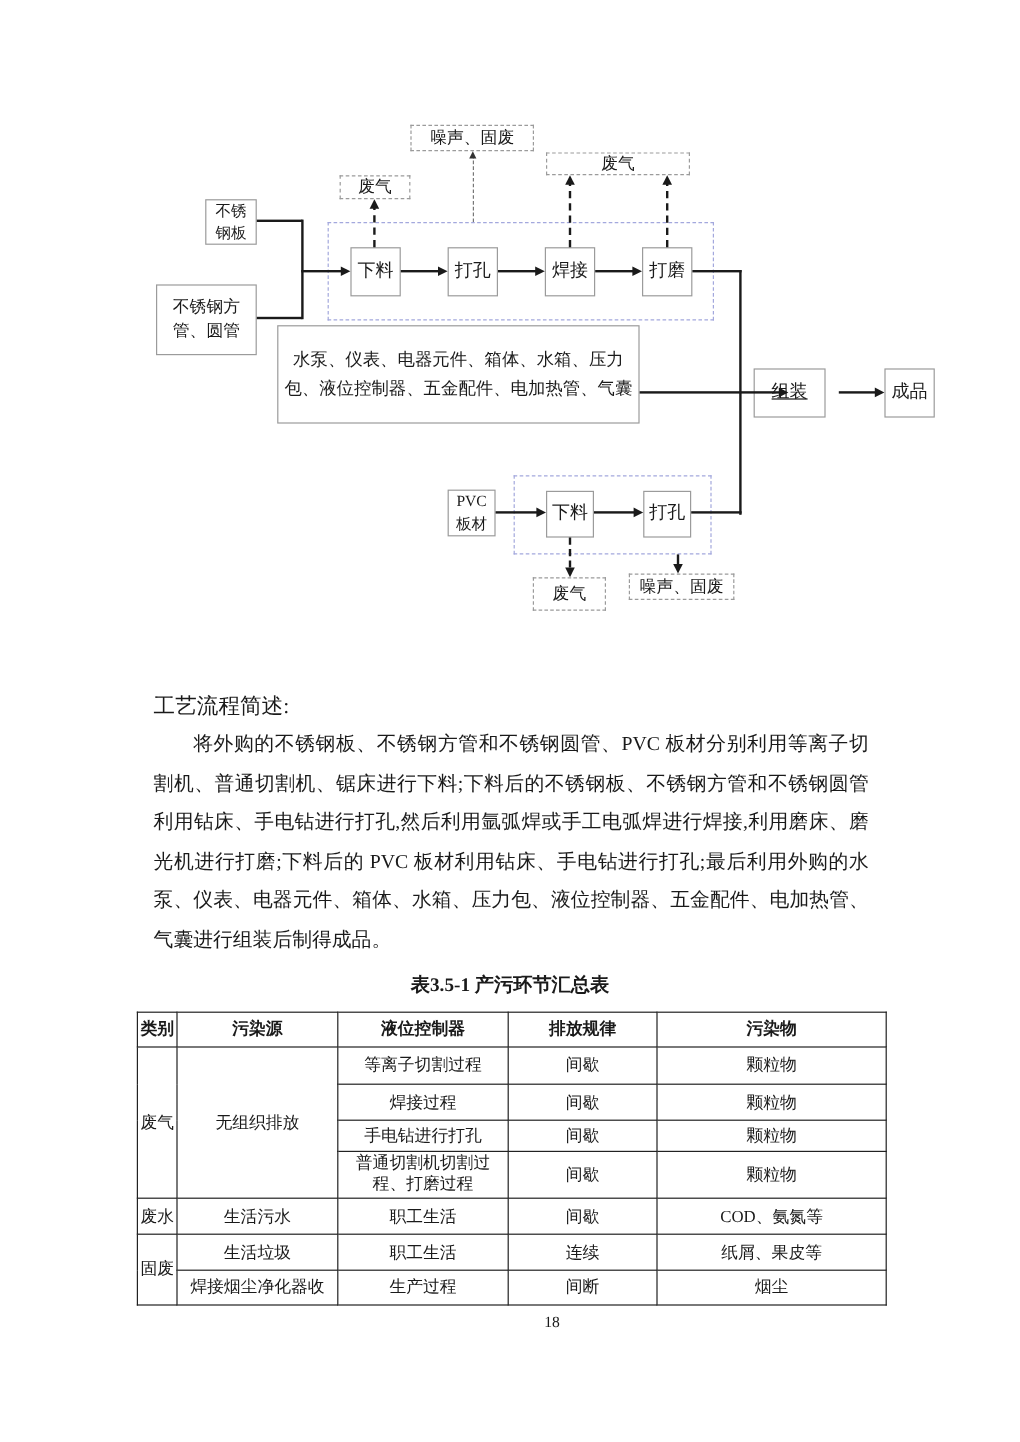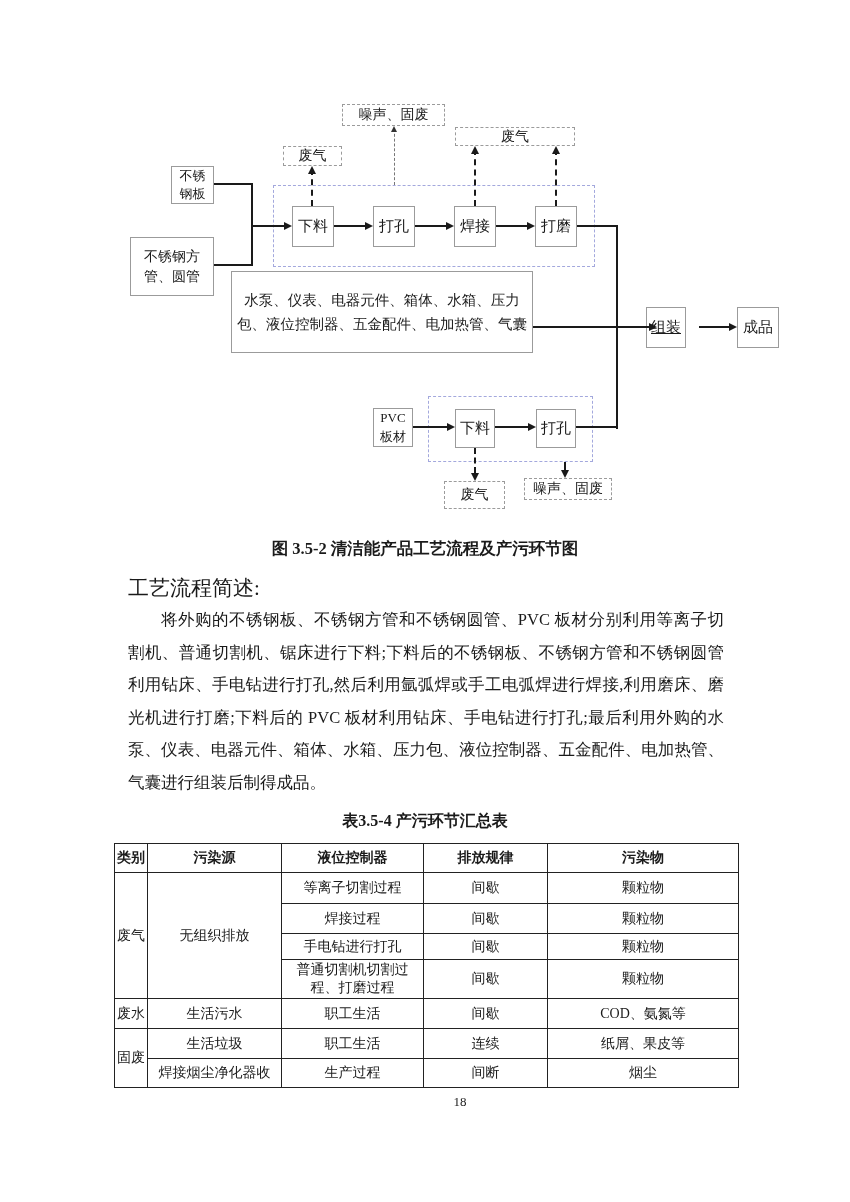--- a/index.html
+++ b/index.html
@@ -22,21 +22,21 @@
   .c-dash{position:absolute; box-sizing:border-box; border:1px dashed #a3a8dd;}
   .ln{position:absolute; background:#1a1a1a;}
   .dash-v{position:absolute; width:0; border-left:2px dashed #1a1a1a;}
   .dot-v{position:absolute; width:0; border-left:1px dashed #777;}
   .ah-r{position:absolute; width:0; height:0; border-top:4px solid transparent; border-bottom:4px solid transparent; border-left:8px solid #1a1a1a;}
   .ah-u{position:absolute; width:0; height:0; border-left:4px solid transparent; border-right:4px solid transparent; border-bottom:8px solid #1a1a1a;}
   .ah-u.small{border-left-width:3px; border-right-width:3px; border-bottom-width:6px; border-bottom-color:#333;}
   .ah-d{position:absolute; width:0; height:0; border-left:4px solid transparent; border-right:4px solid transparent; border-top:8px solid #1a1a1a;}
   
   .caption{position:absolute; left:0; width:850px; top:538px; text-align:center; font-weight:bold; font-size:16.5px;}
-  .intro{position:absolute; left:128px; top:572px; font-size:21px; line-height:32px;text-align:center;}
+  .intro{position:absolute; left:128px; top:572px; font-size:18px; line-height:32px;text-align:center;}
   .para{
     position:absolute; left:128px; top:604px; width:596px; font-size:16.5px; line-height:32.6px;
     text-align:justify; text-indent:2em; margin:0;
   }
   .tbl-title{position:absolute; left:0; width:850px; top:811px; text-align:center; font-weight:bold; font-size:16px;}
   
   .tbl{position:absolute; left:114px; top:843px; width:624px; border-collapse:collapse; table-layout:fixed; font-size:14px;}
   .tbl th,.tbl td{border:1px solid #222; text-align:center; vertical-align:middle; padding:0 2px; overflow:hidden;}
   .tbl th{font-weight:bold;margin-left:44px;}
   .pre{white-space:pre-line;}
@@ -78,21 +78,21 @@
 包、液位控制器、五金配件、电加热管、气囊</div>
 
     <div class="d-box" style="left:292px;top:206px;width:42px;height:41px;font-size:15px;">下料</div>
     <div class="d-box" style="left:373px;top:206px;width:42px;height:41px;font-size:15px;">打孔</div>
     <div class="d-box" style="left:454px;top:206px;width:42px;height:41px;font-size:15px;">焊接</div>
     <div class="d-box" style="left:535px;top:206px;width:42px;height:41px;font-size:15px;">打磨</div>
 
     <div class="d-box" style="left:455px;top:409px;width:40px;height:39px;font-size:15px;">下料</div>
     <div class="d-box" style="left:536px;top:409px;width:40px;height:39px;font-size:15px;">打孔</div>
 
-    <div class="d-box" style="left:646px;top:307px;width:40px;height:41px;font-size:15px;text-decoration:underline;">组装</div>
+    <div class="d-box" style="left:628px;top:307px;width:60px;height:41px;font-size:15px;text-decoration:underline;">组装</div>
     <div class="d-box" style="left:737px;top:307px;width:42px;height:41px;font-size:15px;">成品</div>
 
     <div class="ln" style="left:214px;top:183px;width:38px;height:2px;"></div>
     <div class="ln" style="left:214px;top:264px;width:38px;height:2px;"></div>
     <div class="ln" style="left:251px;top:183px;width:2px;height:83px;"></div>
     <div class="ln" style="left:251px;top:225px;width:34px;height:2px;"></div>
     <div class="ah-r" style="left:284px;top:222px;"></div>
     <div class="ln" style="left:334px;top:225px;width:32px;height:2px;"></div>
     <div class="ah-r" style="left:365px;top:222px;"></div>
     <div class="ln" style="left:415px;top:225px;width:32px;height:2px;"></div>
@@ -119,25 +119,24 @@
     <div class="ah-u" style="left:552px;top:146px;"></div>
     <div class="dot-v" style="left:394px;top:129px;height:56px;"></div>
     <div class="ah-u small" style="left:391px;top:126px;"></div>
 
     <div class="dash-v" style="left:474px;top:448px;height:25px;"></div>
     <div class="ah-d" style="left:471px;top:473px;"></div>
     <div class="dash-v" style="left:564px;top:462px;height:8px;"></div>
     <div class="ah-d" style="left:561px;top:470px;"></div>
   </div>
 
-  <div class="caption">图 3.5-2 清洁能产品工艺流程及产污环节图</div>
   <div class="intro">工艺流程简述:</div>
   <p class="para">将外购的不锈钢板、不锈钢方管和不锈钢圆管、PVC 板材分别利用等离子切割机、普通切割机、锯床进行下料;下料后的不锈钢板、不锈钢方管和不锈钢圆管利用钻床、手电钻进行打孔,然后利用氩弧焊或手工电弧焊进行焊接,利用磨床、磨光机进行打磨;下料后的 PVC 板材利用钻床、手电钻进行打孔;最后利用外购的水泵、仪表、电器元件、箱体、水箱、压力包、液位控制器、五金配件、电加热管、气囊进行组装后制得成品。</p>
 
-  <div class="tbl-title">表3.5-4 产污环节汇总表</div>
+  <div class="tbl-title">表3.5-1 产污环节汇总表</div>
 
   <table class="tbl">
     <colgroup>
       <col style="width:33px">
         <col style="width:134px">
         <col style="width:142px">
         <col style="width:124px">
         <col style="width:191px">
     </colgroup>
     <tbody>

